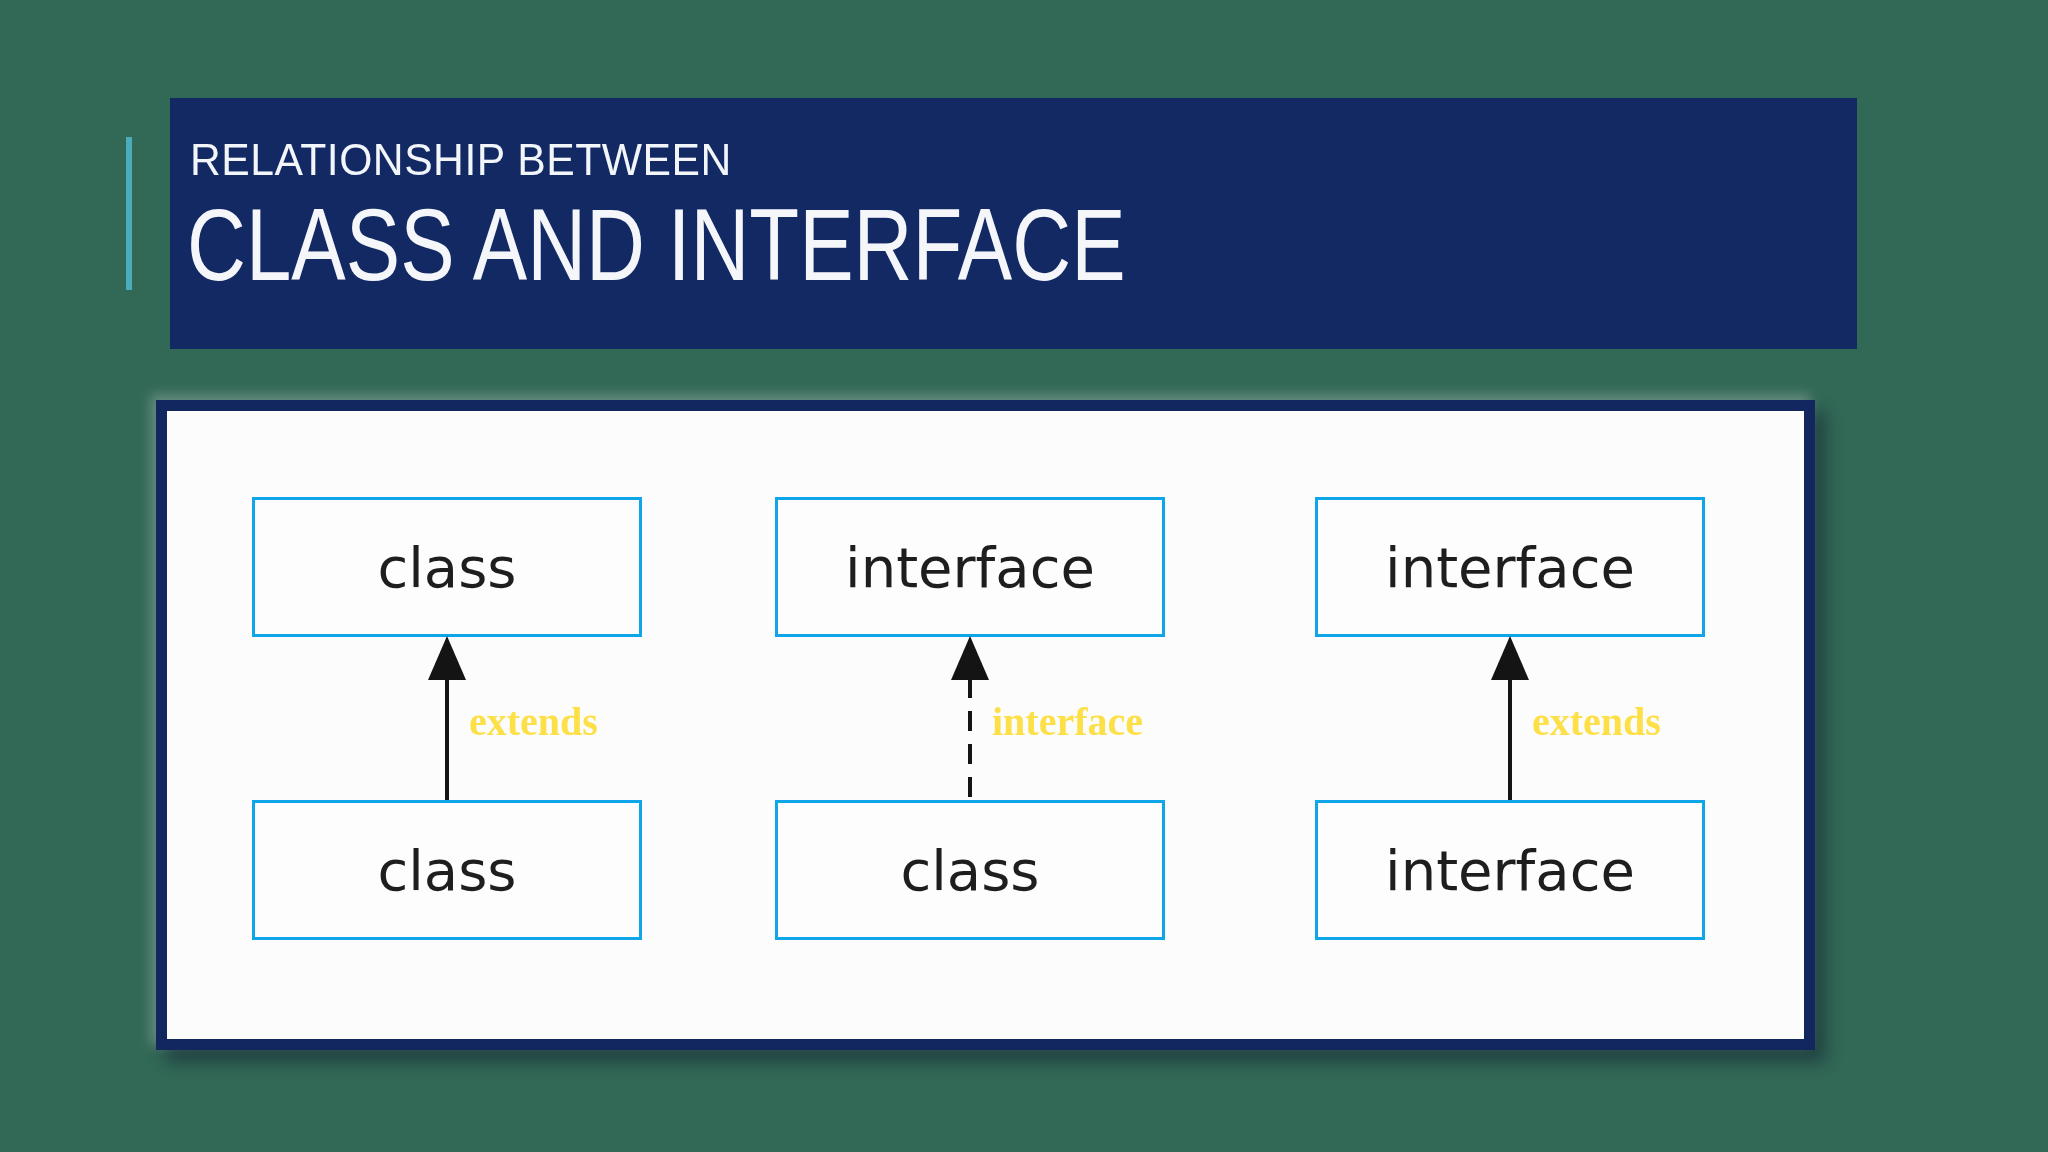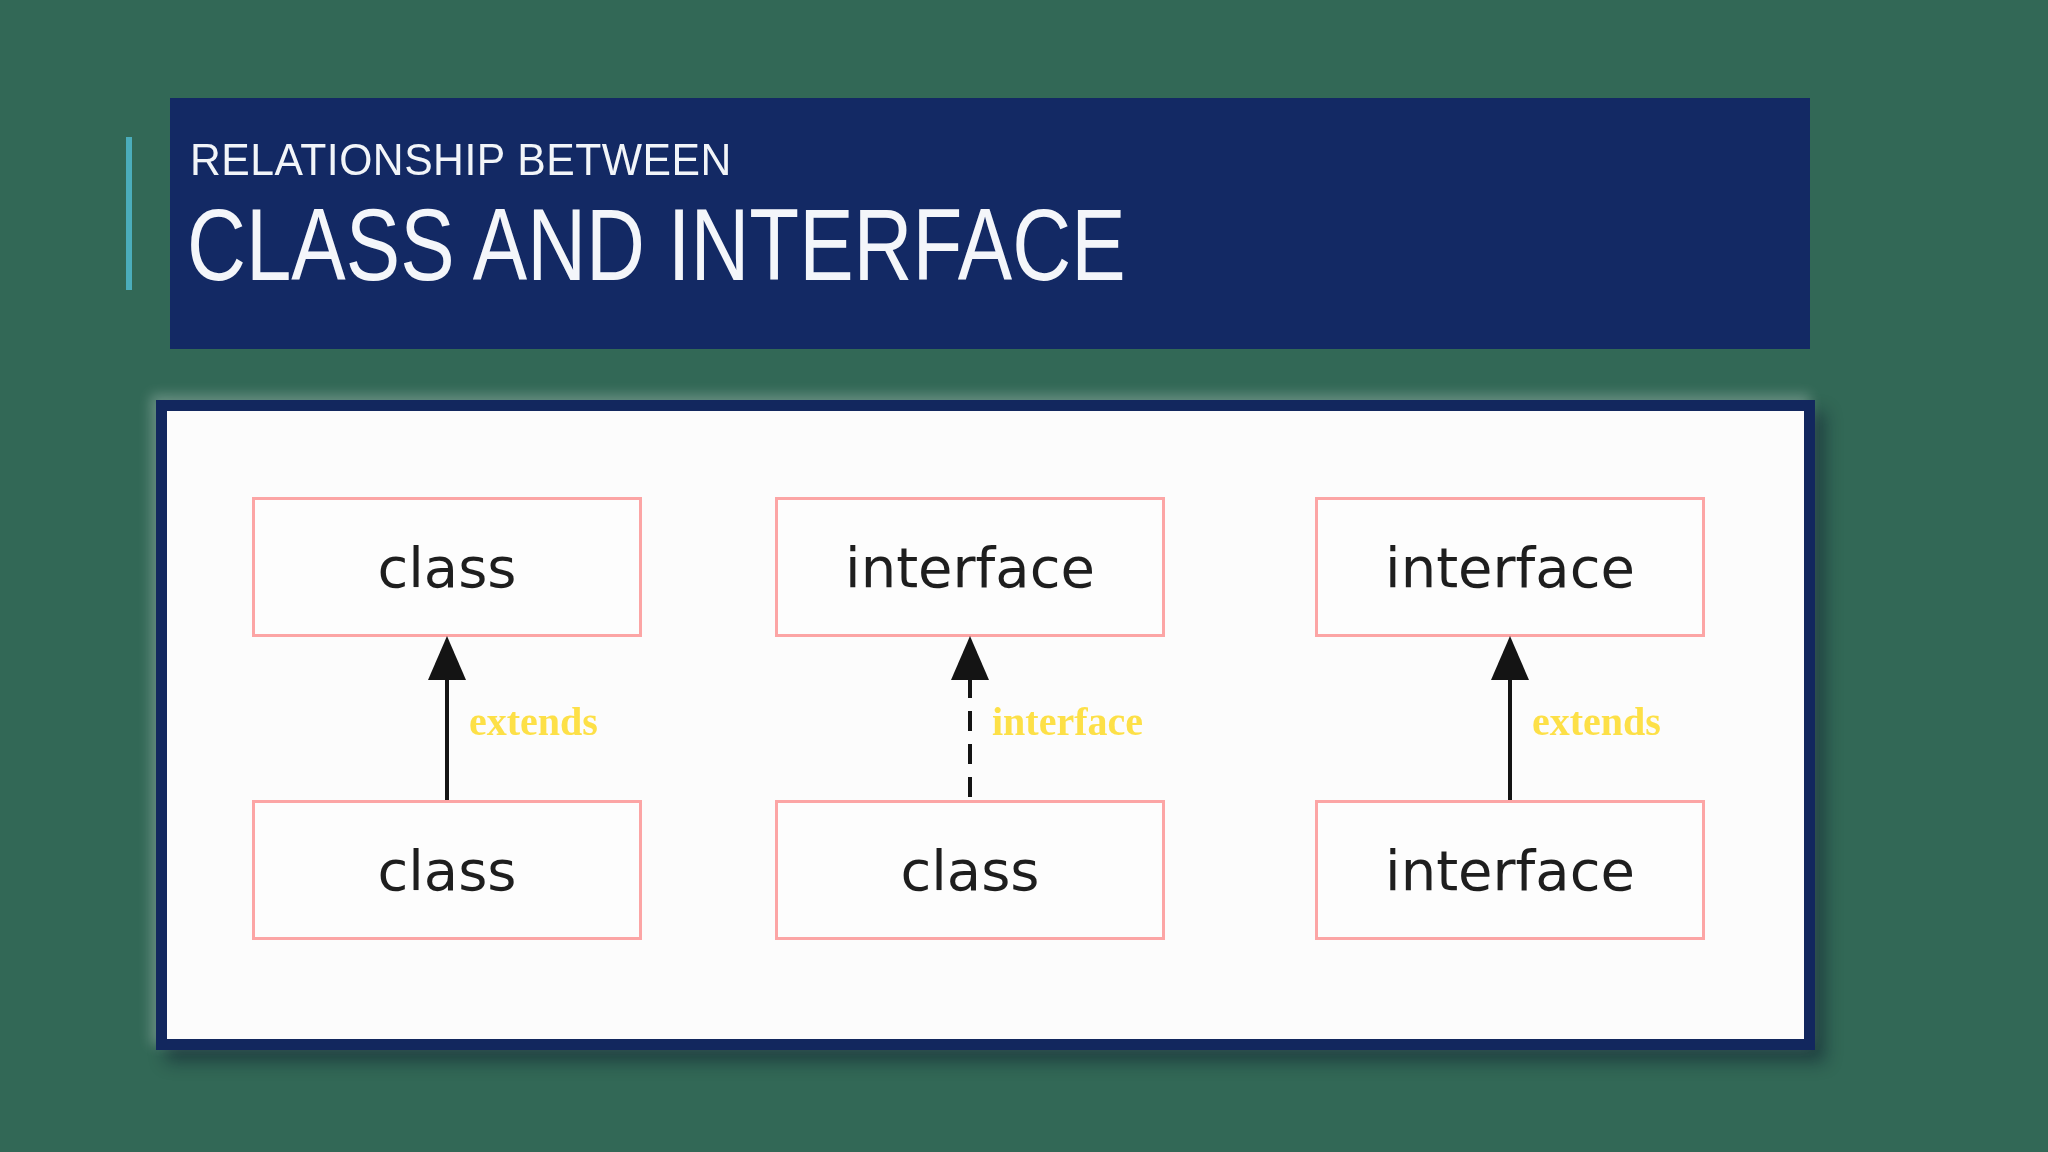--- a/index.html
+++ b/index.html
@@ -20,20 +20,21 @@
     position: absolute;
     left: 126px; top: 137px;
     width: 6px; height: 153px;
     background: #4badbb;
   }
   .title-band {
     position: absolute;
     left: 170px; top: 98px;
     width: 1640px; height: 251px;
     background: #132964;
+    padding-left: 47px;
   }
   .kicker {
     position: absolute;
     left: 20px; top: 40px;
     font-size: 44px;
     line-height: 1.0;
     color: #f2f5f9;
     letter-spacing: 0.5px;
     white-space: nowrap;
     transform: scaleX(0.97);
@@ -71,21 +72,21 @@
   .pair.p1 { left: 252px; }
   .pair.p2 { left: 775px; }
   .pair.p3 { left: 1315px; }
 
   .node-box {
     position: absolute;
     left: 0; right: 0;
     height: 140px;
     box-sizing: border-box;
     background: #fdfdfd;
-    border: 3px solid #fca5a5;
+    border: 3px solid #0ea5e9;
     display: flex; align-items: center; justify-content: center;
     font-family: "DejaVu Sans", sans-serif;
     font-size: 56px;
     color: #1e1e1e;
   }
   .node-box.top    { top: 0; }
   .node-box.bottom { top: 303px; }
 
   .arrow-head {
     position: absolute;

